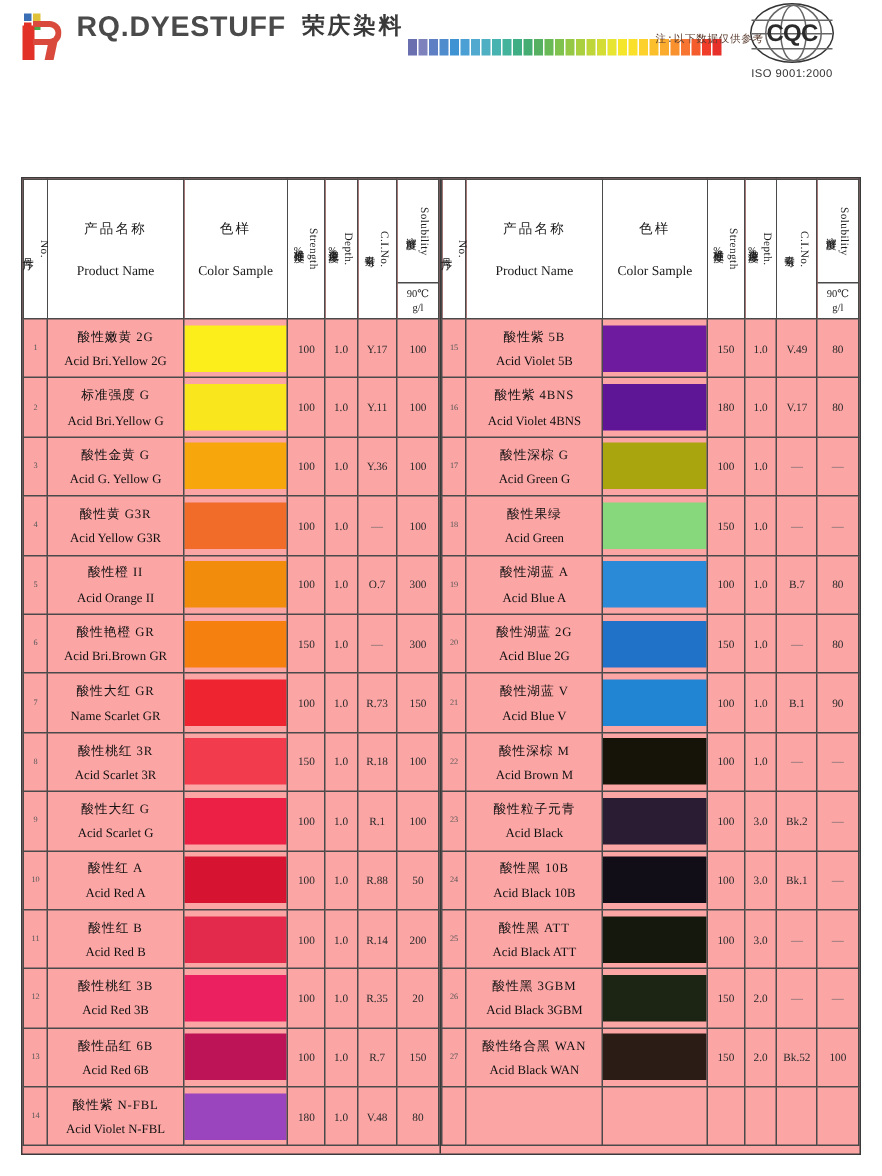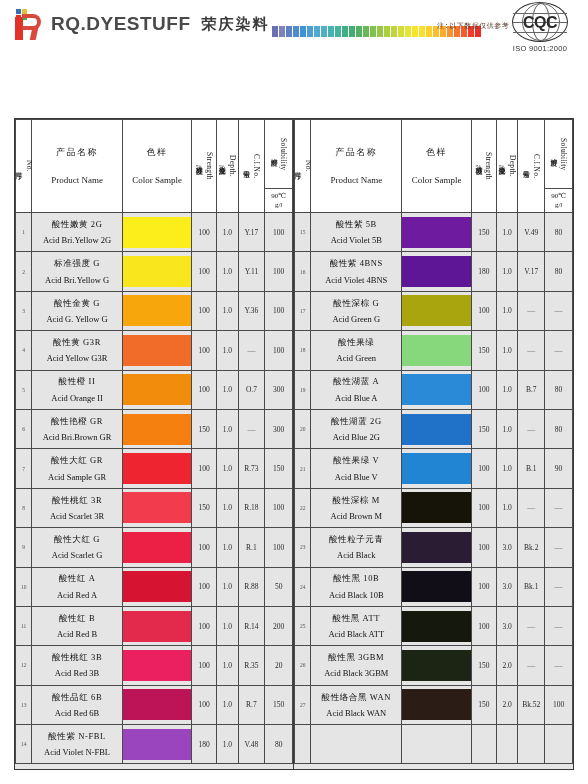--- a/index.html
+++ b/index.html
@@ -14,21 +14,21 @@
   .page { position: relative; width: 588px; height: 784px; background: #fff; }
 
   
   .header {
     position: relative;
     height: 58px;
     padding: 6px 0 0 0;
   }
   .logo-block {
     position: absolute; left: 14px; top: 8px;
-    display: flex; align-items: center; gap: 7px;
+    display: flex; gap: 7px;
   }
   .logo-mark { position: relative; width: 30px; height: 32px; }
   .logo-sq { position: absolute; width: 5px; height: 5px; }
   .logo-r-stem {
     position: absolute; left: 1px; top: 9px;
     width: 8px; height: 23px; background: #e23126;
   }
   .logo-r-bowl {
     position: absolute; left: 8px; top: 6px;
     width: 19px; height: 16px;
@@ -55,21 +55,21 @@
     display: flex; gap: 1px; height: 11px;
   }
   .spectrum i { display: block; width: 6px; height: 11px; }
   .note-cn {
     position: absolute; left: 437px; top: 21px;
     font-size: 7px; color: #5a3b2e; letter-spacing: 0.5px;
     white-space: nowrap;
     font-family: Liberation Mono, monospace;
   }
   .cqc {
-    position: absolute; right: 11px; top: 2px;
+    position: absolute; right: 23px; top: 2px;
     width: 74px; text-align: center;
   }
   .cqc-globe {
     position: relative; width: 56px; height: 40px; margin: 0 auto;
     border: 1.2px solid #333; border-radius: 50%;
   }
   .cqc-globe::before, .cqc-globe::after {
     content: ""; position: absolute; top: 0; bottom: 0; left: 50%;
     border-left: 1px solid #555; border-radius: 50%;
   }
@@ -96,21 +96,21 @@
     font-size: 15px; font-weight: bold; letter-spacing: 1.5px;
     color: #111;
   }
 
   
   .table-wrap {
     position: absolute; left: 14px; top: 118px;
     width: 560px; height: 652px;
     display: flex;
     border: 1.2px solid #3a3a3a;
-    background: #e5e5e5;
+    background: #fca5a5;
   }
   .half { flex: 1 1 50%; display: flex; flex-direction: column; }
   .half.left { border-right: 1.2px solid #3a3a3a; }
 
   table.dye {
     width: 100%; border-collapse: collapse; table-layout: fixed;
     font-size: 7.5px;
   }
   table.dye td, table.dye th {
     border: 0.8px solid #4a4a4a;
@@ -385,21 +385,21 @@
               </td>
               <td class="cell-num">150</td>
               <td class="cell-num">1.0</td>
               <td class="cell-num"><span class="dash">—</span></td>
               <td class="cell-num">300</td>
             </tr>
             <tr class="drow">
               <td class="cell-no">7</td>
               <td class="cell-name">
                 <span class="nm-cn">酸性大红 GR</span>
-                <span class="nm-en">Acid Sample GR</span>
+                <span class="nm-en">Name Scarlet GR</span>
               </td>
               <td class="cell-sample">
                 <span class="swatch" style="background:#ee2431"></span>
               </td>
               <td class="cell-num">100</td>
               <td class="cell-num">1.0</td>
               <td class="cell-num">R.73</td>
               <td class="cell-num">150</td>
             </tr>
             <tr class="drow">
@@ -648,21 +648,21 @@
                 <span class="swatch" style="background:#1f72c8"></span>
               </td>
               <td class="cell-num">150</td>
               <td class="cell-num">1.0</td>
               <td class="cell-num"><span class="dash">—</span></td>
               <td class="cell-num">80</td>
             </tr>
             <tr class="drow">
               <td class="cell-no">21</td>
               <td class="cell-name">
-                <span class="nm-cn">酸性果绿 V</span>
+                <span class="nm-cn">酸性湖蓝 V</span>
                 <span class="nm-en">Acid Blue V</span>
               </td>
               <td class="cell-sample">
                 <span class="swatch" style="background:#2185d4"></span>
               </td>
               <td class="cell-num">100</td>
               <td class="cell-num">1.0</td>
               <td class="cell-num">B.1</td>
               <td class="cell-num">90</td>
             </tr>

